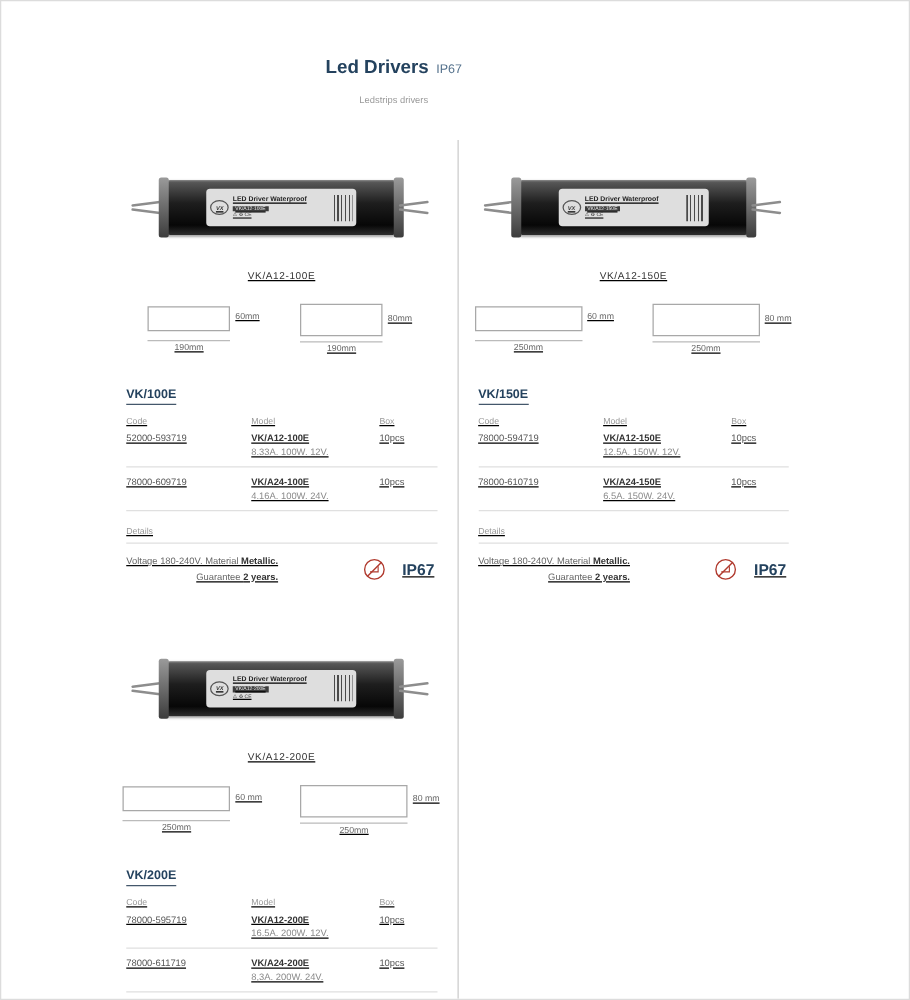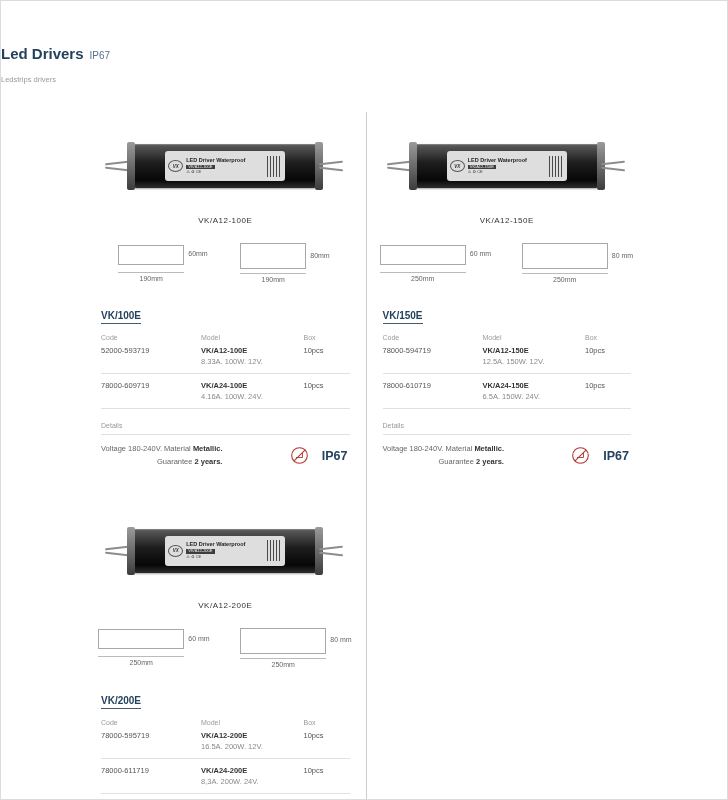--- a/index.html
+++ b/index.html
@@ -3,27 +3,27 @@
 <meta charset="utf-8">
 <style>
   html,body{margin:0;padding:0;background:#fff;}
   .page{
     width:728px;height:800px;box-sizing:border-box;
     border:1px solid #dcdcdc;background:#fff;
     font-family:"Liberation Sans", sans-serif;
     overflow:hidden;position:relative;
   }
   
-  .header{padding:44px 98px 0 0;text-align:left;}
+  .header{padding:44px 98px 0 0;text-align:center;}
   .t-main{font-size:15px;font-weight:bold;color:#24425e;}
   .t-ip{font-size:10px;color:#54718c;margin-left:6px;}
   .subtitle{margin-top:12px;font-size:7.5px;color:#9a9a9a;}
   
   .content{display:flex;align-items:stretch;margin:28px 96px 0 100px;min-height:648px;}
-  .col{flex:1 1 0;min-width:0;}
+  .col{flex:1 1 0;min-width:0;text-decoration:underline;}
   .col-left{padding-right:16px;}
   .col-right{border-left:1px solid #ccc;padding-left:16px;}
   .product{padding-top:16px;}
   .product + .product{margin-top:28px;}
   
   .device{display:flex;align-items:center;justify-content:center;height:76px;}
   .wire{position:relative;width:26px;height:14px;flex:0 0 auto;}
   .wire::before,.wire::after{content:"";position:absolute;left:0;right:2px;height:2px;background:#8d8d8d;border-radius:2px;}
   .wire::before{top:3px;transform:rotate(-7deg);}
   .wire::after{bottom:3px;transform:rotate(7deg);}

